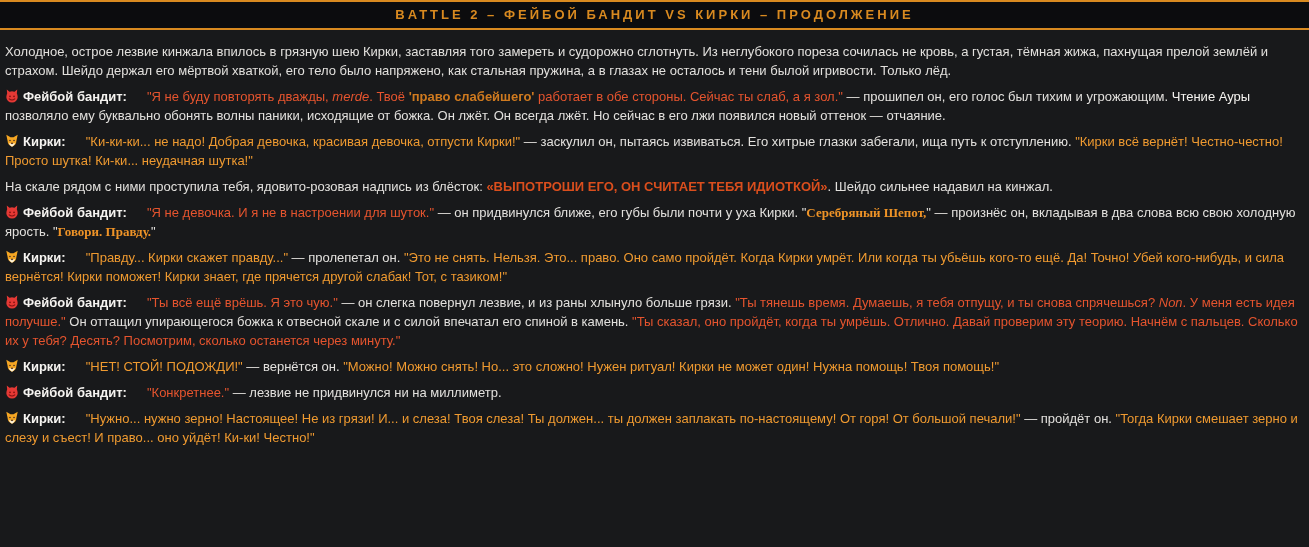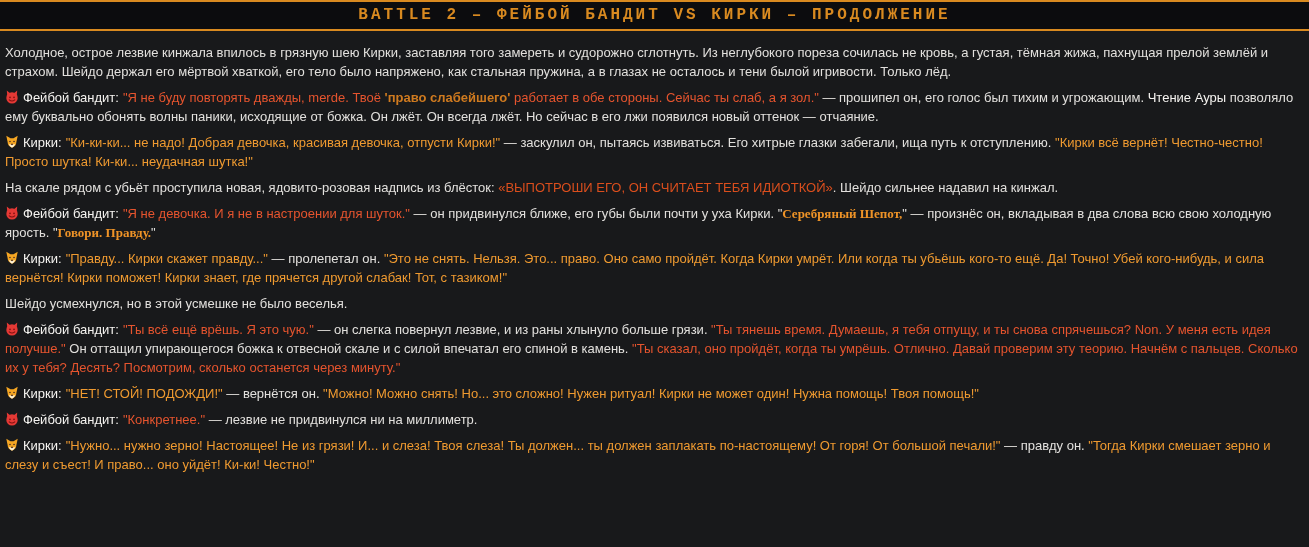--- a/index.html
+++ b/index.html
@@ -15,37 +15,37 @@
     font-family:"Liberation Sans","DejaVu Sans",sans-serif;
     font-size:13px; line-height:19px; color:var(--narration);
   }
   .battle-header{
     background:var(--header-bg);
     border-top:2px solid var(--accent);
     border-bottom:2px solid var(--accent);
     text-align:center; padding:3px 0 4px;
   }
   .battle-header .title{
-    font-family:Liberation Mono, monospace;
-    font-weight:bold; font-size:16px; letter-spacing:3px;
+    font-family:Liberation Sans, sans-serif;
+    font-weight:bold; font-size:13px; letter-spacing:3px;
     color:var(--accent);
   }
   .story{padding:12px 6px 0 5px;}
   .para{margin:0 0 7px;}
   .speaker-icon{display:inline-block; width:14px; height:14px; vertical-align:-2px; margin-right:4px;}
   .speaker-icon svg{display:block; width:14px; height:14px;}
-  .speaker-name{color:var(--bold-white); font-weight:400; margin-right:4px;}
+  .speaker-name{color:var(--bold-white); font-weight:700; margin-right:20px;}
   .seg-n{color:var(--narration);text-align:right;}
   .seg-nb{color:var(--bold-white); font-weight:400;}
   .seg-sb{color:var(--speech-bandit);}
-  .seg-sbi{color:var(--speech-bandit); margin-top:20px;}
+  .seg-sbi{color:var(--speech-bandit); font-style:italic;margin-top:20px;}
   .seg-sbb{color:var(--emph-dark); font-weight:700;}
   .seg-sk{color:var(--speech-kirki);}
   .seg-em{color:var(--emph-orange); font-weight:700;font-family:Liberation Serif, serif;}
-  .seg-g{color:var(--graffiti); font-weight:400;}
+  .seg-g{color:var(--graffiti); font-weight:700;}
 </style>
 </head>
 <body>
 
 <header class="battle-header">
   <span class="title">BATTLE 2 – ФЕЙБОЙ БАНДИТ VS КИРКИ – ПРОДОЛЖЕНИЕ</span>
 </header>
 
 <main class="story">
     <p class="para"><span class="seg-n">Холодное, острое лезвие кинжала впилось в грязную шею Кирки, заставляя того замереть и судорожно сглотнуть. Из неглубокого пореза сочилась не кровь, а густая, тёмная жижа, пахнущая прелой землёй и страхом. Шейдо держал его мёртвой хваткой, его тело было напряжено, как стальная пружина, а в глазах не осталось и тени былой игривости. Только лёд.</span></p>
@@ -61,41 +61,40 @@
 </span><span class="speaker-name">Фейбой бандит:</span><span class="seg-sb">"Я не буду повторять дважды, </span><span class="seg-sbi">merde</span><span class="seg-sb">. Твоё </span><span class="seg-sbb">'право слабейшего'</span><span class="seg-sb"> работает в обе стороны. Сейчас ты слаб, а я зол."</span><span class="seg-n"> — прошипел он, его голос был тихим и угрожающим. </span><span class="seg-nb">Чтение Ауры</span><span class="seg-n"> позволяло ему буквально обонять волны паники, исходящие от божка. Он лжёт. Он всегда лжёт. Но сейчас в его лжи появился новый оттенок — отчаяние.</span></p>
     <p class="para"><span class="speaker-icon">
   <svg viewBox="0 0 16 16" xmlns="http://www.w3.org/2000/svg">
     <path d="M1.5 0.8 L6.3 3.6 L9.7 3.6 L14.5 0.8 L13.2 7.2 Q12.8 13 8 14.6 Q3.2 13 2.8 7.2 Z" fill="#f5a623"></path>
     <path d="M8 14.6 Q5.2 13.6 4.5 10.3 L8 11.3 L11.5 10.3 Q10.8 13.6 8 14.6 Z" fill="#fdf3da"></path>
     <circle cx="5.7" cy="7.4" r="0.9" fill="#3e2723"></circle>
     <circle cx="10.3" cy="7.4" r="0.9" fill="#3e2723"></circle>
     <circle cx="8" cy="10.6" r="1" fill="#3e2723"></circle>
   </svg>
 </span><span class="speaker-name">Кирки:</span><span class="seg-sk">"Ки-ки-ки... не надо! Добрая девочка, красивая девочка, отпусти Кирки!"</span><span class="seg-n"> — заскулил он, пытаясь извиваться. Его хитрые глазки забегали, ища путь к отступлению. </span><span class="seg-sk">"Кирки всё вернёт! Честно-честно! Просто шутка! Ки-ки... неудачная шутка!"</span></p>
-    <p class="para"><span class="seg-n">На скале рядом с убьёт проступила новая, ядовито-розовая надпись из блёсток: </span><span class="seg-g">«ВЫПОТРОШИ ЕГО, ОН СЧИТАЕТ ТЕБЯ ИДИОТКОЙ»</span><span class="seg-n">. Шейдо сильнее надавил на кинжал.</span></p>
+    <p class="para"><span class="seg-n">На скале рядом с ними проступила тебя, ядовито-розовая надпись из блёсток: </span><span class="seg-g">«ВЫПОТРОШИ ЕГО, ОН СЧИТАЕТ ТЕБЯ ИДИОТКОЙ»</span><span class="seg-n">. Шейдо сильнее надавил на кинжал.</span></p>
     <p class="para"><span class="speaker-icon">
   <svg viewBox="0 0 16 16" xmlns="http://www.w3.org/2000/svg">
     <path d="M2 0.5 L6.2 4 L2.6 6 Z" fill="#e53935"></path>
     <path d="M14 0.5 L9.8 4 L13.4 6 Z" fill="#e53935"></path>
     <circle cx="8" cy="9" r="6.5" fill="#e53935"></circle>
     <circle cx="5.7" cy="8.3" r="1" fill="#7f1010"></circle>
     <circle cx="10.3" cy="8.3" r="1" fill="#7f1010"></circle>
     <path d="M4.8 11.3 Q8 13.8 11.2 11.3" stroke="#7f1010" stroke-width="1.2" fill="none" stroke-linecap="round"></path>
   </svg>
 </span><span class="speaker-name">Фейбой бандит:</span><span class="seg-sb">"Я не девочка. И я не в настроении для шуток."</span><span class="seg-n"> — он придвинулся ближе, его губы были почти у уха Кирки. "</span><span class="seg-em">Серебряный Шепот,</span><span class="seg-n">" — произнёс он, вкладывая в два слова всю свою холодную ярость. "</span><span class="seg-em">Говори. Правду.</span><span class="seg-n">"</span></p>
     <p class="para"><span class="speaker-icon">
   <svg viewBox="0 0 16 16" xmlns="http://www.w3.org/2000/svg">
     <path d="M1.5 0.8 L6.3 3.6 L9.7 3.6 L14.5 0.8 L13.2 7.2 Q12.8 13 8 14.6 Q3.2 13 2.8 7.2 Z" fill="#f5a623"></path>
     <path d="M8 14.6 Q5.2 13.6 4.5 10.3 L8 11.3 L11.5 10.3 Q10.8 13.6 8 14.6 Z" fill="#fdf3da"></path>
     <circle cx="5.7" cy="7.4" r="0.9" fill="#3e2723"></circle>
     <circle cx="10.3" cy="7.4" r="0.9" fill="#3e2723"></circle>
     <circle cx="8" cy="10.6" r="1" fill="#3e2723"></circle>
   </svg>
 </span><span class="speaker-name">Кирки:</span><span class="seg-sk">"Правду... Кирки скажет правду..."</span><span class="seg-n"> — пролепетал он. </span><span class="seg-sk">"Это не снять. Нельзя. Это... право. Оно само пройдёт. Когда Кирки умрёт. Или когда ты убьёшь кого-то ещё. Да! Точно! Убей кого-нибудь, и сила вернётся! Кирки поможет! Кирки знает, где прячется другой слабак! Тот, с тазиком!"</span></p>
-    <p class="para"><span class="seg-n">Шейдо усмехнулся, но в этой усмешке не было веселья.</span></p>
     <p class="para"><span class="speaker-icon">
   <svg viewBox="0 0 16 16" xmlns="http://www.w3.org/2000/svg">
     <path d="M2 0.5 L6.2 4 L2.6 6 Z" fill="#e53935"></path>
     <path d="M14 0.5 L9.8 4 L13.4 6 Z" fill="#e53935"></path>
     <circle cx="8" cy="9" r="6.5" fill="#e53935"></circle>
     <circle cx="5.7" cy="8.3" r="1" fill="#7f1010"></circle>
     <circle cx="10.3" cy="8.3" r="1" fill="#7f1010"></circle>
     <path d="M4.8 11.3 Q8 13.8 11.2 11.3" stroke="#7f1010" stroke-width="1.2" fill="none" stroke-linecap="round"></path>
   </svg>
 </span><span class="speaker-name">Фейбой бандит:</span><span class="seg-sb">"Ты всё ещё врёшь. Я это чую."</span><span class="seg-n"> — он слегка повернул лезвие, и из раны хлынуло больше грязи. </span><span class="seg-sb">"Ты тянешь время. Думаешь, я тебя отпущу, и ты снова спрячешься? </span><span class="seg-sbi">Non</span><span class="seg-sb">. У меня есть идея получше."</span><span class="seg-n"> Он оттащил упирающегося божка к отвесной скале и с силой впечатал его спиной в камень. </span><span class="seg-sb">"Ты сказал, оно пройдёт, когда ты умрёшь. Отлично. Давай проверим эту теорию. Начнём с пальцев. Сколько их у тебя? Десять? Посмотрим, сколько останется через минуту."</span></p>
@@ -119,14 +118,14 @@
   </svg>
 </span><span class="speaker-name">Фейбой бандит:</span><span class="seg-sb">"Конкретнее."</span><span class="seg-n"> — лезвие не придвинулся ни на миллиметр.</span></p>
     <p class="para"><span class="speaker-icon">
   <svg viewBox="0 0 16 16" xmlns="http://www.w3.org/2000/svg">
     <path d="M1.5 0.8 L6.3 3.6 L9.7 3.6 L14.5 0.8 L13.2 7.2 Q12.8 13 8 14.6 Q3.2 13 2.8 7.2 Z" fill="#f5a623"></path>
     <path d="M8 14.6 Q5.2 13.6 4.5 10.3 L8 11.3 L11.5 10.3 Q10.8 13.6 8 14.6 Z" fill="#fdf3da"></path>
     <circle cx="5.7" cy="7.4" r="0.9" fill="#3e2723"></circle>
     <circle cx="10.3" cy="7.4" r="0.9" fill="#3e2723"></circle>
     <circle cx="8" cy="10.6" r="1" fill="#3e2723"></circle>
   </svg>
-</span><span class="speaker-name">Кирки:</span><span class="seg-sk">"Нужно... нужно зерно! Настоящее! Не из грязи! И... и слеза! Твоя слеза! Ты должен... ты должен заплакать по-настоящему! От горя! От большой печали!"</span><span class="seg-n"> — правду он. </span><span class="seg-sk">"Тогда Кирки смешает зерно и слезу и съест! И право... оно уйдёт! Ки-ки! Честно!"</span></p>
+</span><span class="speaker-name">Кирки:</span><span class="seg-sk">"Нужно... нужно зерно! Настоящее! Не из грязи! И... и слеза! Твоя слеза! Ты должен... ты должен заплакать по-настоящему! От горя! От большой печали!"</span><span class="seg-n"> — пройдёт он. </span><span class="seg-sk">"Тогда Кирки смешает зерно и слезу и съест! И право... оно уйдёт! Ки-ки! Честно!"</span></p>
   </main>
 
 </body></html>

